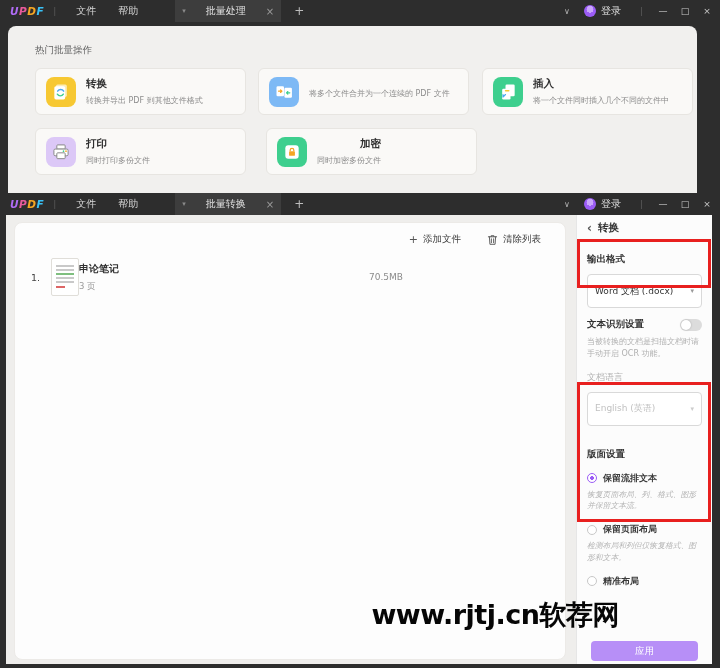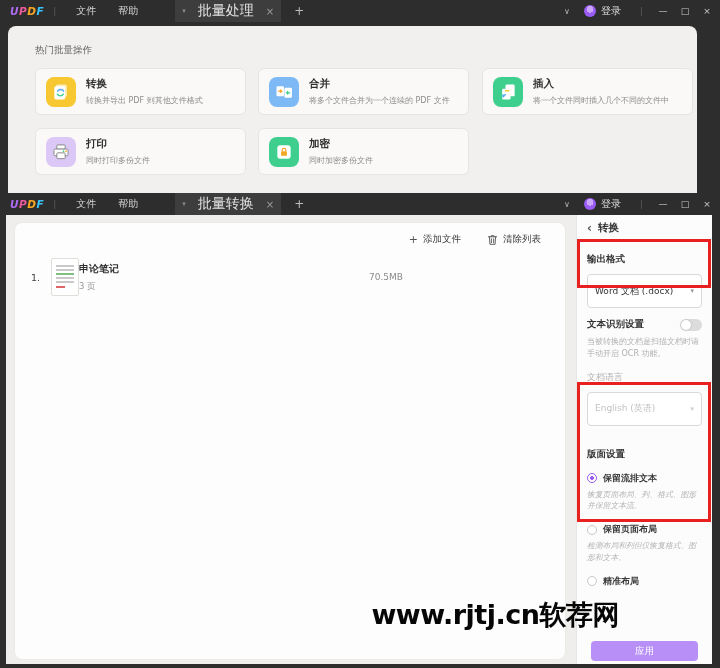--- a/index.html
+++ b/index.html
@@ -11,21 +11,21 @@
   .win { position:absolute; left:0; width:720px; background:#2d2d2d; }
   #win-top { top:0; height:193px; }
   #win-bottom { top:193px; height:475px; }
   .titlebar { position:relative; height:22px; display:flex; align-items:center; color:#d6d6d6; font-size:10px; }
   .logo { margin-left:10px; font-weight:bold; font-style:italic; font-size:10.5px; letter-spacing:.5px; }
   .logo .l0{color:#b06cf5}.logo .l1{color:#e85a9b}.logo .l2{color:#f5a623}.logo .l3{color:#39c2f7}
   .tb-sep { color:#5a5a5a; margin:0 9px; font-size:9px; }
   .menu-item { margin:0 11px; cursor:default; }
   .tab { margin-left:26px; width:106px; height:22px; background:#3d3d3d; display:flex; align-items:center; padding:0 7px; }
   .tab-caret { color:#8a8a8a; font-size:7px; }
-  .tab-label { flex:1; text-align:center; font-size:14px; color:#e0e0e0; }
+  .tab-label { flex:1; text-align:center; font-size:10px; color:#e0e0e0; }
   .tab-close { color:#9a9a9a; font-size:10px; }
   .new-tab { margin-left:13px; color:#bdbdbd; font-size:12px; }
   .tb-right { margin-left:auto; display:flex; align-items:center; gap:0; }
   .tb-chevron { color:#b5b5b5; font-size:8px; margin-right:14px; }
   .avatar { width:12px; height:12px; border-radius:50%; background:radial-gradient(circle at 50% 35%, #c9a6fb 0 35%, #9b5cf6 36%); margin-right:5px; }
   .login-label { color:#e0e0e0; margin-right:10px; }
   .win-btn { width:22px; text-align:center; color:#c9c9c9; font-size:9px; }
   .win-btn.close { margin-right:2px; }
 
   
@@ -33,21 +33,21 @@
   .section-label { position:absolute; left:27px; top:18px; font-size:9.5px; color:#5f5f5f;text-align:right; }
   .card { position:absolute; width:211px; height:47px; background:#faf9f7; border:1px solid #e7e5e1; border-radius:6px; display:flex; align-items:center; padding:0 10px; cursor:pointer; }
   .card .cicon { width:30px; height:30px; border-radius:8px; flex:0 0 30px; display:flex; align-items:center; justify-content:center; }
   .card .ctxt { margin-left:10px; overflow:hidden; }
   .card .ctitle { font-size:10.5px; font-weight:bold; color:#2f2f2f; }
   .card .cdesc { font-size:8px; color:#8d8d8d; margin-top:4px; white-space:nowrap; }
   #card-0 { left:27px; top:42px; }
   #card-1 { left:250px; top:42px; }
   #card-2 { left:474px; top:42px; width:211px; }
   #card-3 { left:27px; top:102px; }
-  #card-4 { left:250px; top:102px; }
+  #card-4 { left:258px; top:102px;text-align:right; }
   .ic-yellow{background:#f7c832}.ic-blue{background:#7db9f5}.ic-green{background:#3ecf8e}.ic-purple{background:#dcc8f7}
 
   
   #workspace { position:absolute; left:6px; top:22px; right:8px; bottom:4px; background:#efeeec; }
   #canvas { position:absolute; left:8px; top:7px; width:552px; bottom:4px; background:#fdfdfd; border:1px solid #eceae7; border-radius:8px; }
   #canvas-toolbar { position:absolute; top:10px; right:24px; display:flex; align-items:center; gap:26px; }
   .tool-btn { display:flex; align-items:center; gap:5px; font-size:9.5px; color:#3a3a3a; cursor:pointer; }
   .tool-plus { font-size:11px; color:#555; }
   .file-row { position:absolute; left:10px; right:10px; top:30px; height:48px; display:flex; align-items:center; cursor:pointer; }
   .file-index { width:20px; text-align:left; font-size:9.5px; color:#444; margin-left:6px; }
@@ -139,21 +139,20 @@
       <div class="card" id="card-1">
         <span class="cicon ic-blue">
           <svg width="20" height="20" viewBox="0 0 24 24">
               <rect x="3" y="5" width="9" height="12" rx="1.5" fill="#fff"></rect>
               <rect x="12.5" y="7" width="9" height="12" rx="1.5" fill="#fff"></rect>
               <path d="M5.5 11h4m0 0-1.6-1.6M9.5 11 7.9 12.6" stroke="#f5a623" stroke-width="1.4" fill="none" stroke-linecap="round" stroke-linejoin="round"></path>
               <path d="M19 13h-4m0 0 1.6-1.6M15 13l1.6 1.6" stroke="#3ecf8e" stroke-width="1.4" fill="none" stroke-linecap="round" stroke-linejoin="round"></path>
             </svg>
         </span>
         <div class="ctxt">
-          <div class="ctitle">合并</div>
           <div class="cdesc">将多个文件合并为一个连续的 PDF 文件</div>
         </div>
       </div>
 
       <div class="card" id="card-2">
         <span class="cicon ic-green">
           <svg width="20" height="20" viewBox="0 0 24 24">
               <rect x="9" y="3" width="11" height="14" rx="1.5" fill="#fff"></rect>
               <rect x="5" y="8" width="10" height="13" rx="1.5" fill="#fff"></rect>
               <path d="M9 10.5h4" stroke="#f7c832" stroke-width="1.6" stroke-linecap="round"></path>

